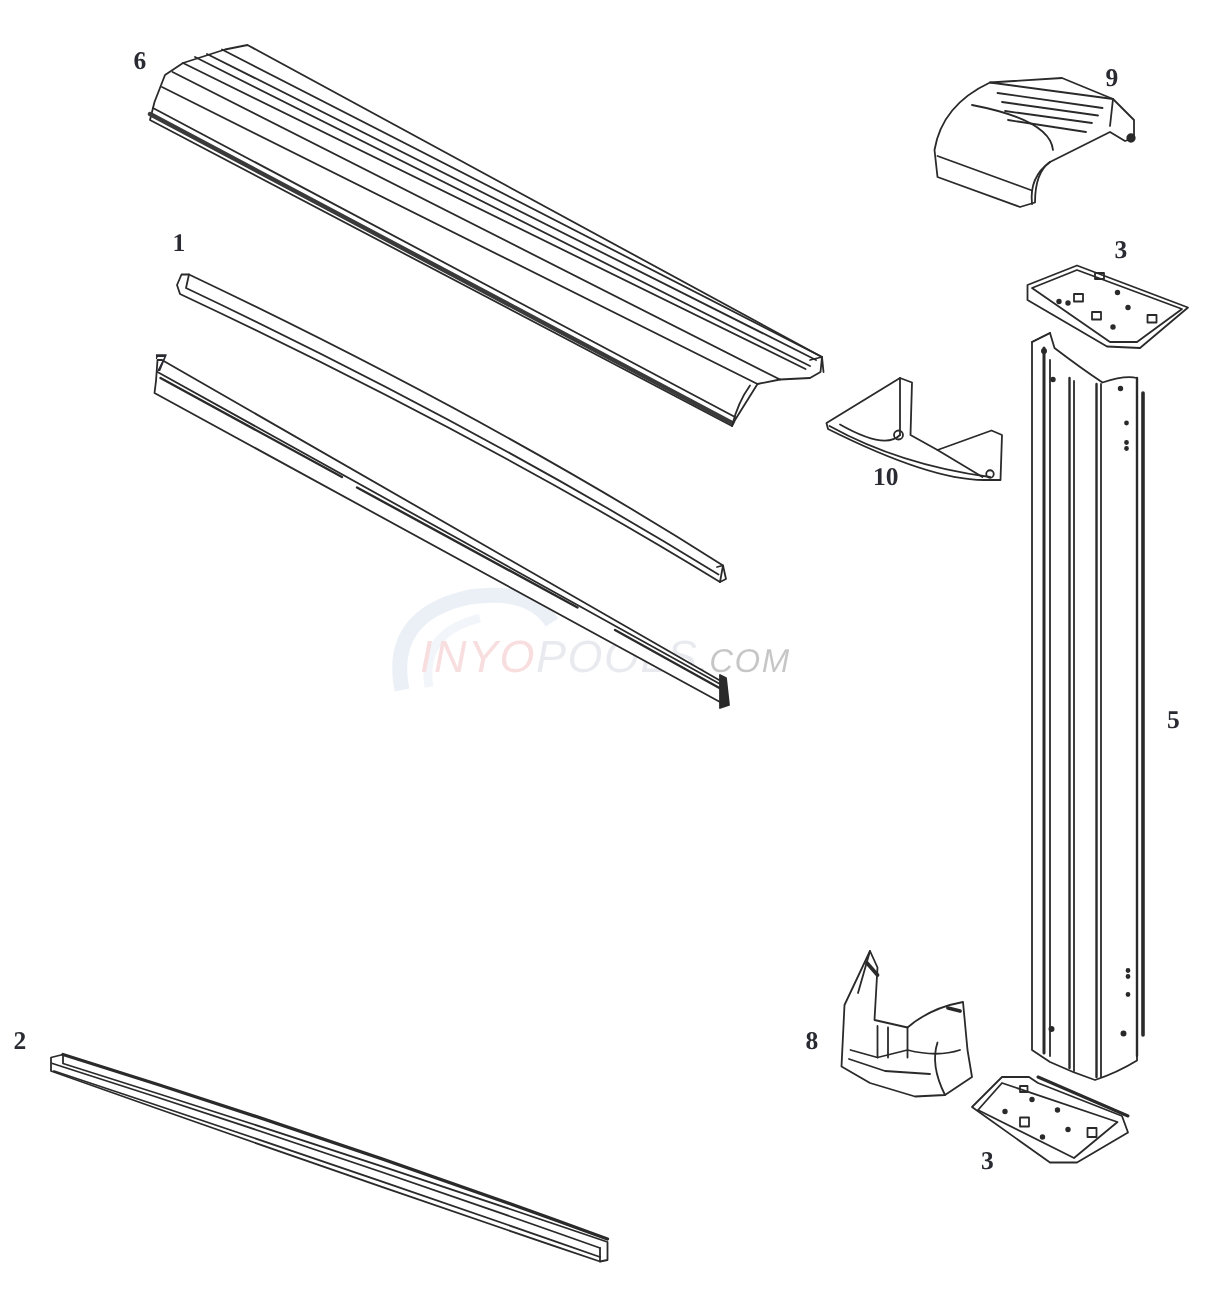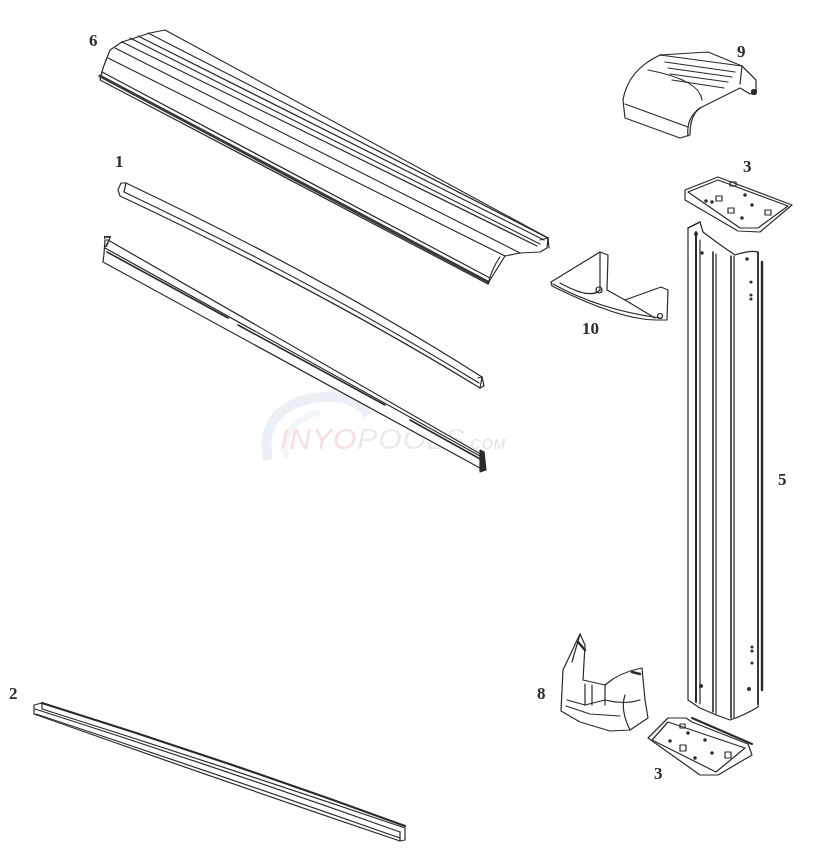--- a/index.html
+++ b/index.html
@@ -22,21 +22,21 @@
   .wm-text {
     position:absolute; left:22px; top:32px;
     font-family:"Liberation Sans", sans-serif;
     font-style:italic;
     font-size:30px;
     letter-spacing:1px;
     white-space:nowrap;
   }
   .wm-a { color:#e06b6b;text-align:right; }
   .wm-b { color:#9aa5b8; }
-  .wm-c { color:#737373; font-size:14px; }
+  .wm-c { color:#000000; font-size:22px; }
 </style>
 </head>
 <body>
 
 <div id="stage">
 
   <div class="watermark">
     <svg width="120" height="80" style="position:absolute;left:0;top:0">
       <path d="M10 70 Q 0 20 55 8 Q 95 2 110 25" fill="none" stroke="#a9c0dc" stroke-width="10"></path>
       <path d="M28 68 Q 22 32 62 22" fill="none" stroke="#c7d6ea" stroke-width="6"></path>
@@ -172,19 +172,19 @@
       <path d="M36 714 Q 220 775 400 838"></path>
       <path d="M400 832 L400 841"></path>
     </g>
   </svg>
 
   <div class="callout" style="left:89px; top:32px;">6</div>
   <div class="callout" style="left:737px; top:43px;">9</div>
   <div class="callout" style="left:743px; top:158px;">3</div>
   <div class="callout" style="left:115px; top:153px;">1</div>
   <div class="callout" style="left:103px; top:233px;">7</div>
-  <div class="callout" style="left:582px; top:320px;">10</div>
+  <div class="callout" style="left:582px; top:309px;">10</div>
   <div class="callout" style="left:778px; top:471px;">5</div>
   <div class="callout" style="left:9px; top:685px;">2</div>
   <div class="callout" style="left:537px; top:685px;">8</div>
   <div class="callout" style="left:654px; top:765px;">3</div>
 
 </div>
 
 </body></html>

